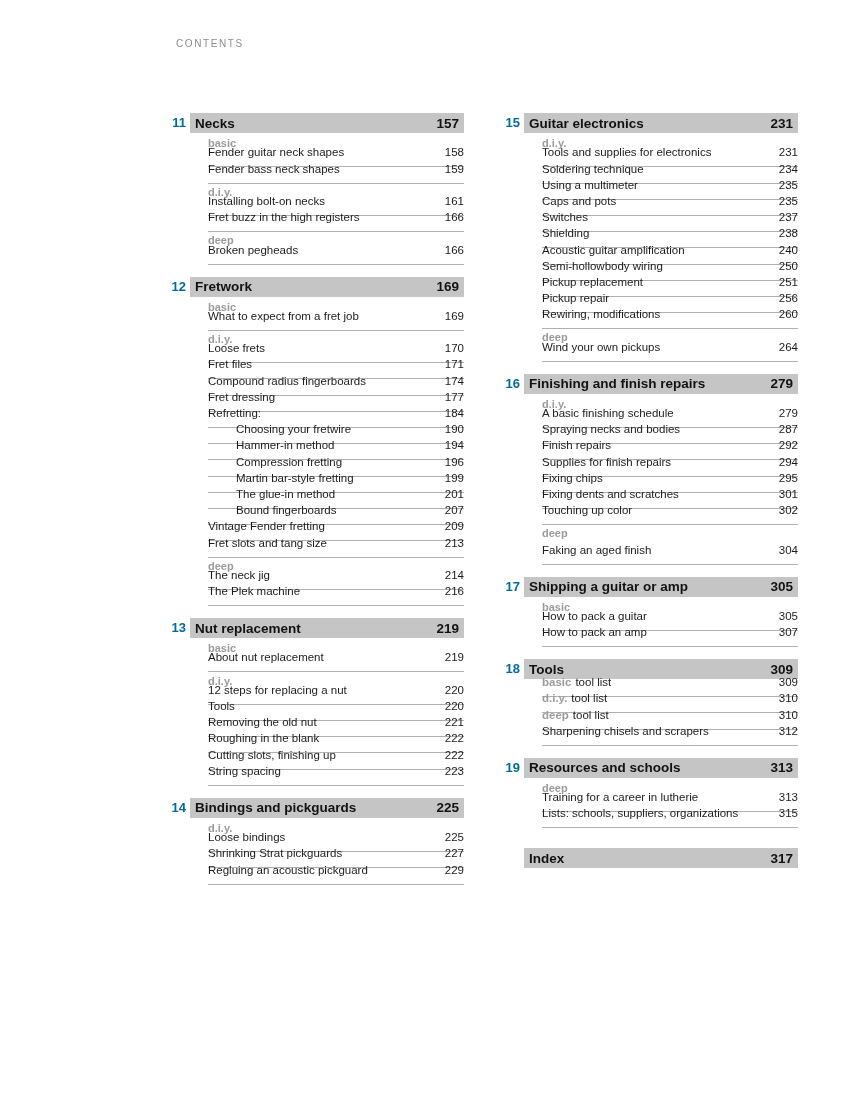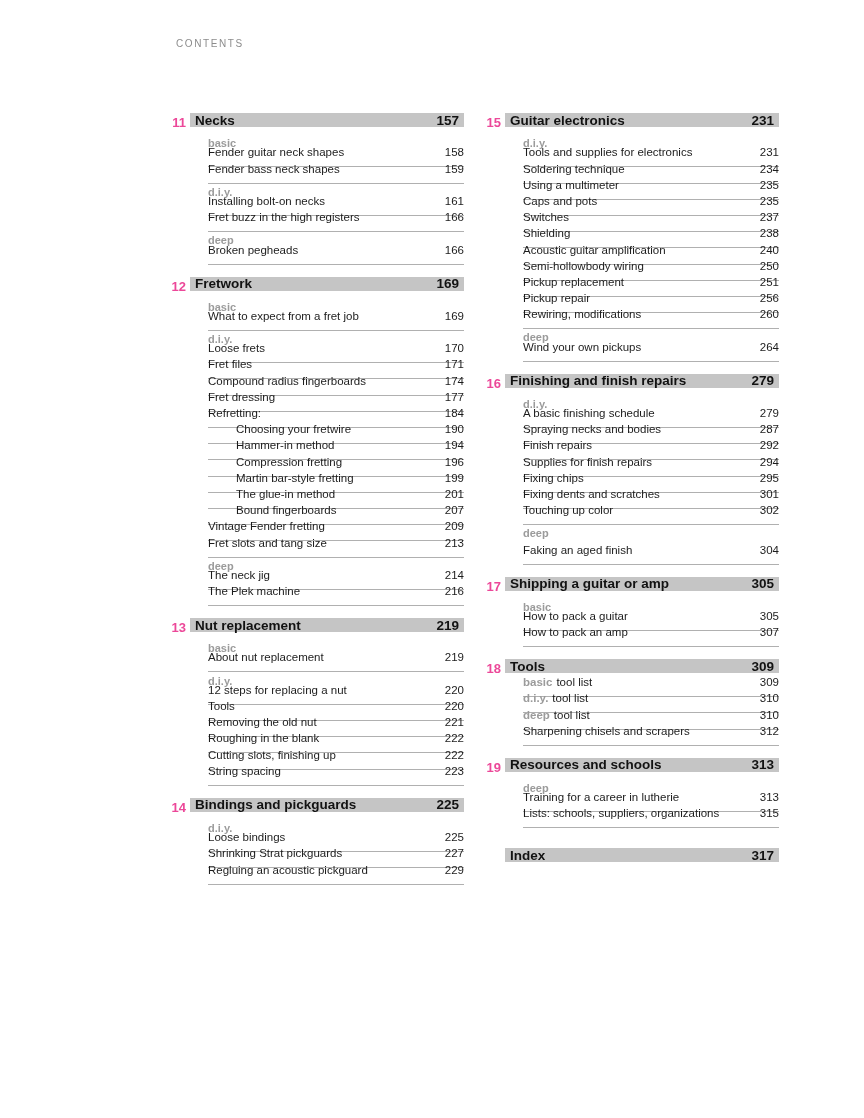--- a/index.html
+++ b/index.html
@@ -11,35 +11,35 @@
     color: #1c1c1c;
     overflow: hidden;
   }
   .contents-label {
     position: absolute; left: 176px; top: 38px;
     font-size: 10px; letter-spacing: 1.6px;
     color: #8c8c8c;
   }
   .toc-col { position: absolute; top: 113px; width: 296px; }
   .toc-col-left  { left: 168px; }
-  .toc-col-right { left: 483px; }
+  .toc-col-right { left: 502px; }
 
   .chapter { margin-bottom: 12px; }
   .chapter.extra-gap { margin-top: 20px; }
 
   .chapter-head { display: flex; align-items: stretch; margin-bottom: 2px; }
   .ch-num {
     width: 18px; text-align: right; margin-right: 4px;
     font-weight: bold; font-size: 13px; line-height: 20px;
-    color: #ec4899; flex: 0 0 18px;
+    color: #0369a1; flex: 0 0 18px;
   }
   .ch-bar {
     flex: 1; background: #c5c5c5;
     display: flex; justify-content: space-between; align-items: center;
-    padding: 0 5px; height: 14px;
+    padding: 0 5px; height: 20px;
     font-weight: bold; font-size: 13.5px; color: #121212;
   }
 
   .rows { margin-left: 40px; }
   .row {
     height: 16.2px; box-sizing: border-box;
     display: flex; justify-content: space-between; align-items: flex-end;
     font-size: 11.5px; line-height: 14px; color: #1c1c1c;
   }
   .row.entry { border-bottom: 1px solid #b0b0b0; padding-bottom: 7px; }

